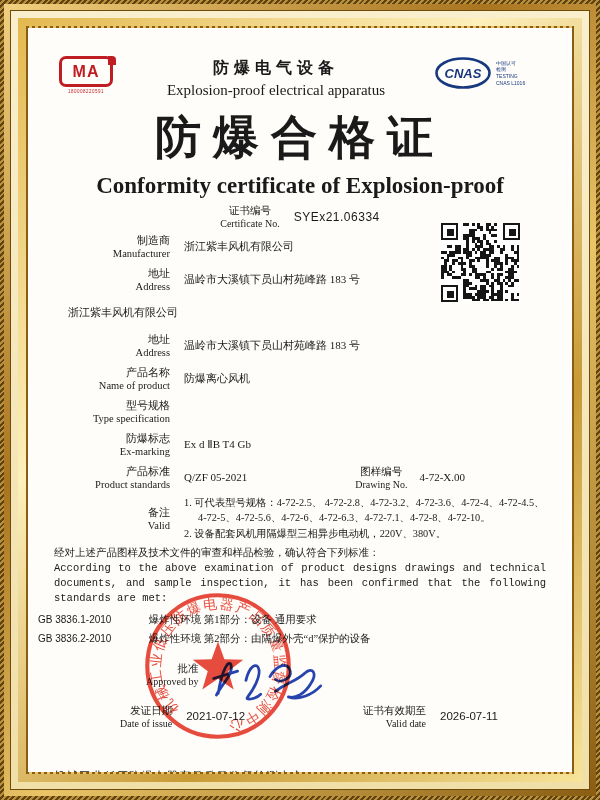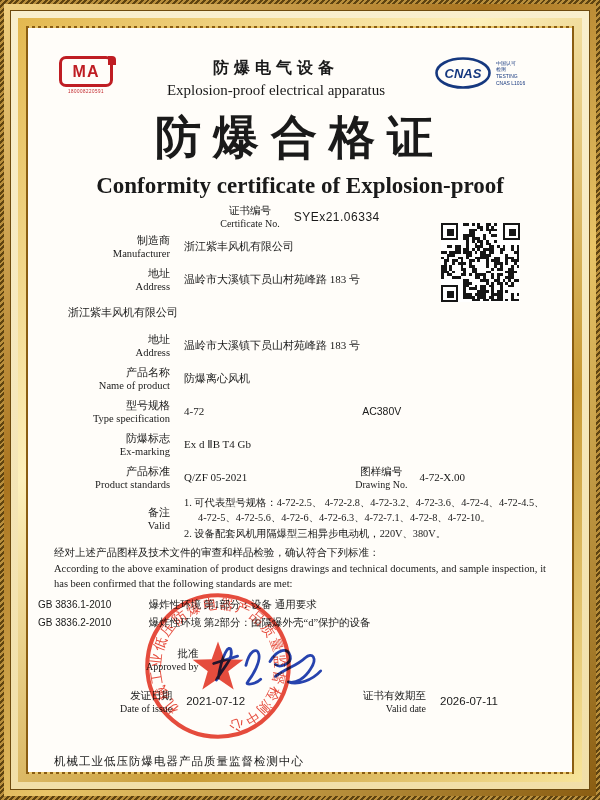--- a/index.html
+++ b/index.html
@@ -53,21 +53,21 @@
   .lbl .en{font-size:10.5px;}
   .val{padding-left:14px;font-size:11px;}
   .val-flex{display:flex;align-items:center;}
   .voltage{margin-left:158px;font-family:"Liberation Sans",sans-serif;font-size:10.5px;}
   .drawing{display:flex;align-items:center;gap:12px;margin-left:108px;}
   .note-row{align-items:center;}
   .note-items{padding-left:14px;font-size:10.3px;line-height:1.5;}
   .note-items div{padding-left:14px;text-indent:-14px;}
 
   .para{padding:0 26px;margin-top:4px;font-size:10.5px;line-height:1.45;}
-  .para .en{text-align:justify;display:block;}
+  .para .en{text-align:justify;display:block;font-family:Liberation Mono, monospace;}
   .stds{padding:0 10px;margin-top:5px;font-size:10.5px;line-height:1.75;}
   .stds .code{display:inline-block;width:108px;font-family:"Liberation Sans",sans-serif;font-size:10px;}
 
   .approve-row{display:flex;align-items:flex-start;margin-top:14px;padding-left:118px;}
   .approve-row .lblblk{text-align:right;}
   .sig{margin-left:10px;margin-top:-10px;}
 
   .dates-row{display:flex;margin-top:0;padding-left:92px;}
   .date-grp{display:flex;align-items:center;gap:14px;}
   .date-grp .lblblk{text-align:right;}
@@ -164,24 +164,20 @@
                         <div class="zh">产品名称</div>
         <div class="en">Name of product</div>
                       </div>
       <div class="val">防爆离心风机</div>
     </div>
     <div class="row">
       <div class="lbl">
                         <div class="zh">型号规格</div>
         <div class="en">Type specification</div>
                       </div>
-      <div class="val val-flex">
-        <span>4-72</span>
-        <span class="voltage">AC380V</span>
-      </div>
     </div>
     <div class="row">
       <div class="lbl">
                         <div class="zh">防爆标志</div>
         <div class="en">Ex-marking</div>
                       </div>
       <div class="val">Ex d ⅡB T4 Gb</div>
     </div>
     <div class="row">
       <div class="lbl">

